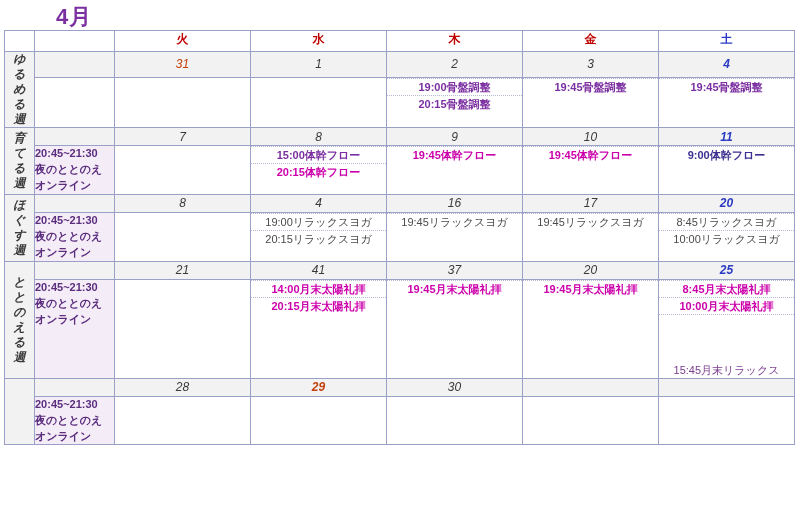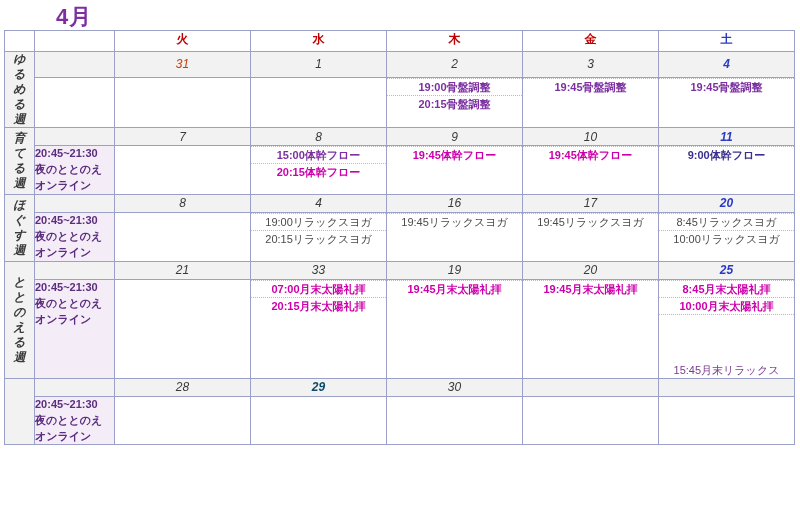--- a/index.html
+++ b/index.html
@@ -73,21 +73,21 @@
     height:17px;
     text-align:center;
     vertical-align:middle;
     font-style:italic;
     font-size:12px;
     color:#3a3a3a;
     background:#f2f2f2;
   }
   tr.daterow td.sat{color:#2b3ac4;font-weight:bold;}
   tr.daterow td.grey{color:#c2410c;}
-  tr.daterow td.red{color:#0c4a6e;font-weight:bold;font-style:italic;}
+  tr.daterow td.red{color:#c2410c;font-weight:bold;font-style:italic;}
   tr.daterow td.plain{background:#f2f2f2;}
 
   
   td.evcell{
     height:17px;
     text-align:center;
     vertical-align:middle;
     background:#ffffff;
     font-size:11px;
     white-space:nowrap;
@@ -258,34 +258,34 @@
           <td class="weeklabel" rowspan="2">
             <span>と</span>
             <span>と</span>
             <span>の</span>
             <span>え</span>
             <span>る</span>
             <span>週</span>
           </td>
           <td class="plain"></td>
           <td class="">21</td>
-          <td class="">33</td>
-          <td class="">19</td>
+          <td class="">41</td>
+          <td class="">37</td>
           <td class="">20</td>
           <td class="sat">25</td>
         </tr>
         <tr>
           <td class="online">
             <span class="l">20:45~21:30</span>
             <span class="l">夜のととのえ</span>
             <span class="l">オンライン</span>
           </td>
           <td class="evcell"></td>
           <td class="evcell">
-            <span class="ev c-magenta dot-top">07:00月末太陽礼拝</span>
+            <span class="ev c-magenta dot-top">14:00月末太陽礼拝</span>
             <span class="ev c-magenta">20:15月末太陽礼拝</span>
           </td>
           <td class="evcell">
             <span class="ev c-magenta dot-top">19:45月末太陽礼拝</span>
           </td>
           <td class="evcell">
             <span class="ev c-magenta dot-top">19:45月末太陽礼拝</span>
           </td>
           <td class="evcell">
             <span class="ev c-magenta dot-top">8:45月末太陽礼拝</span>

